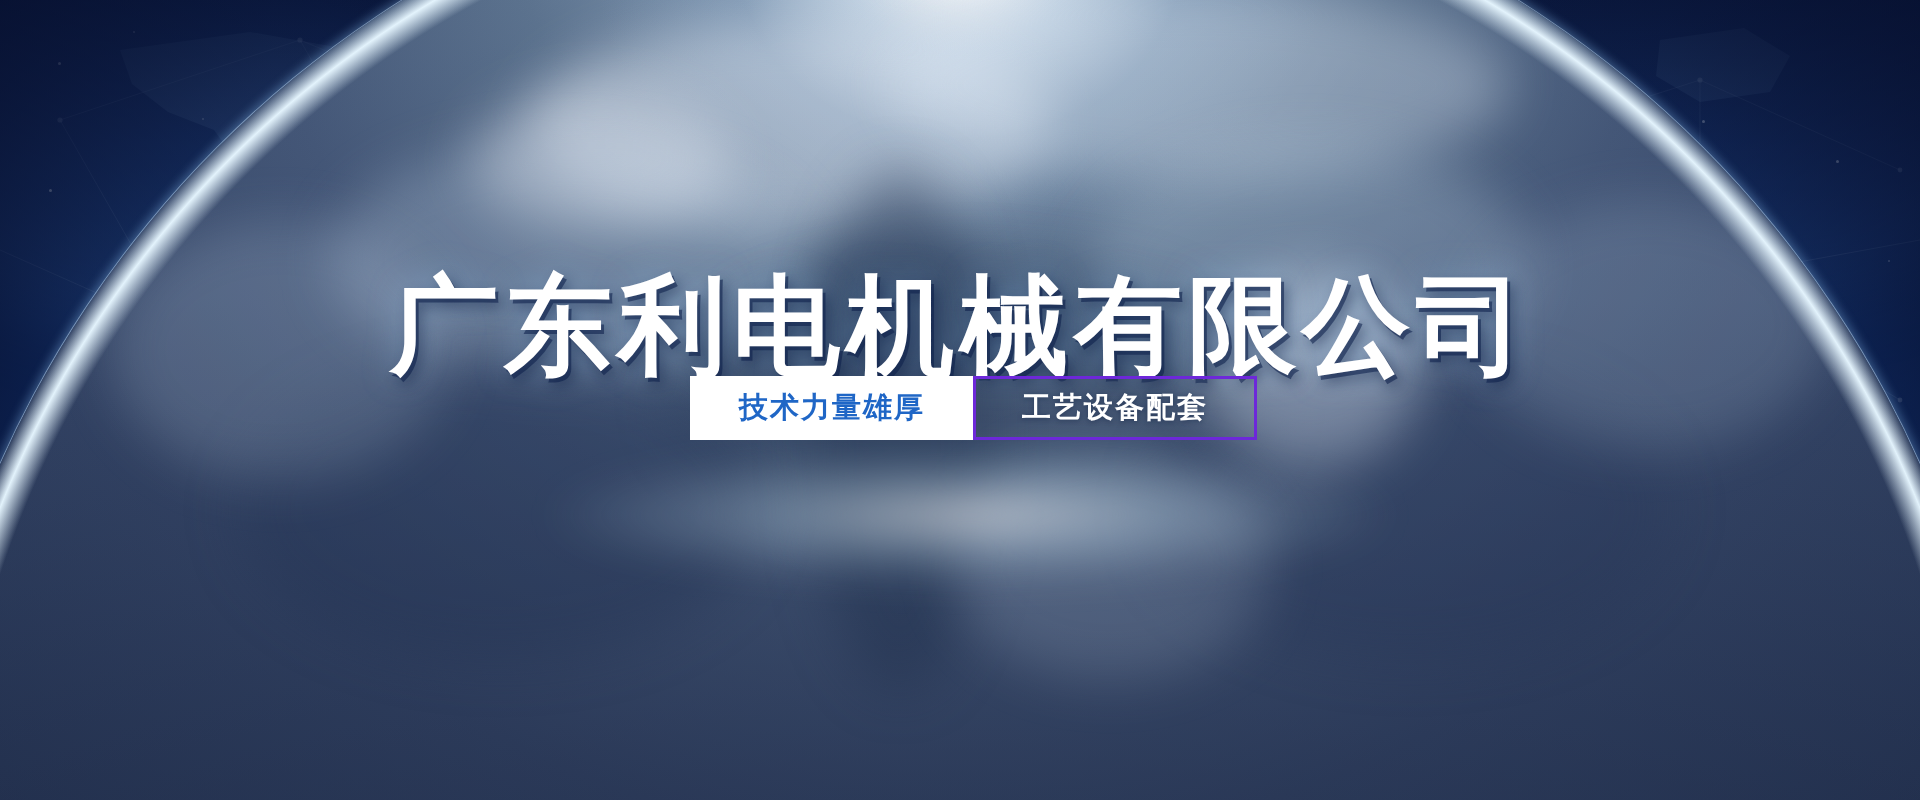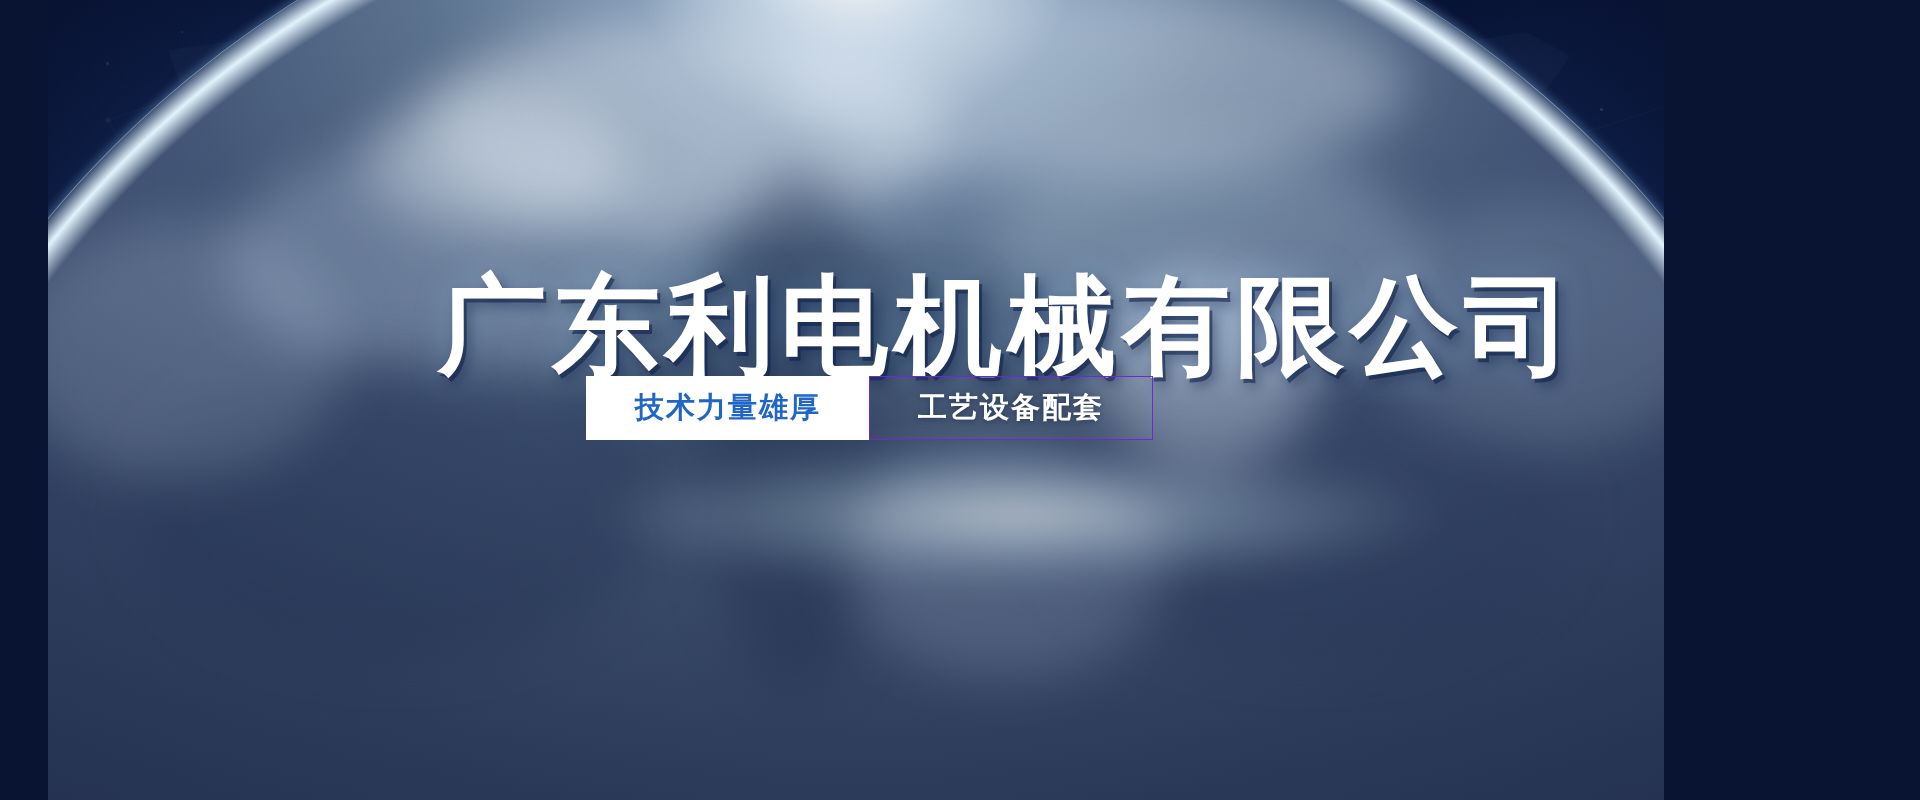--- a/index.html
+++ b/index.html
@@ -1,26 +1,25 @@
 <!DOCTYPE html>
 <html lang="zh"><head>
 <meta charset="utf-8">
 <title>Banner</title>
 <style>
   html,body{margin:0;padding:0;background:#081431;}
   *{box-sizing:border-box;}
 
   .stage{
     position:relative;
-    width:1616px;
+    width:1920px;
     height:800px;
     overflow:hidden;
     font-family:"Liberation Sans","DejaVu Sans",sans-serif;
     background:#4c1d95;
-    margin-left:48px;
   }
 
   
   .bg-base{
     position:absolute; inset:0;
     background:
       radial-gradient(120% 85% at 50% 78%, #2f7fd8 0%, #2367bf 14%, #1a4e9e 30%, #143a7f 48%, #102c63 66%, #0d2150 82%, #0a1a42 100%);
   }
   .bg-topdark{
     position:absolute; left:0; right:0; top:0; height:320px;
@@ -132,21 +131,21 @@
     font-size:29px;
     letter-spacing:2px;
     padding:0 26px;
     min-width:284px;
   }
   .badge-solid{
     background:#ffffff;
     color:#1f66c6;
   }
   .badge-outline{
-    border:1px solid #6d28d9;
+    border:3px solid #6d28d9;
     color:#ffffff;
     background:rgba(255,255,255,0.03);
     margin-left:-1px;
     text-shadow:0 1px 5px rgba(8,24,60,.45);
   }
 </style>
 </head>
 <body>
 
 <div class="stage">

